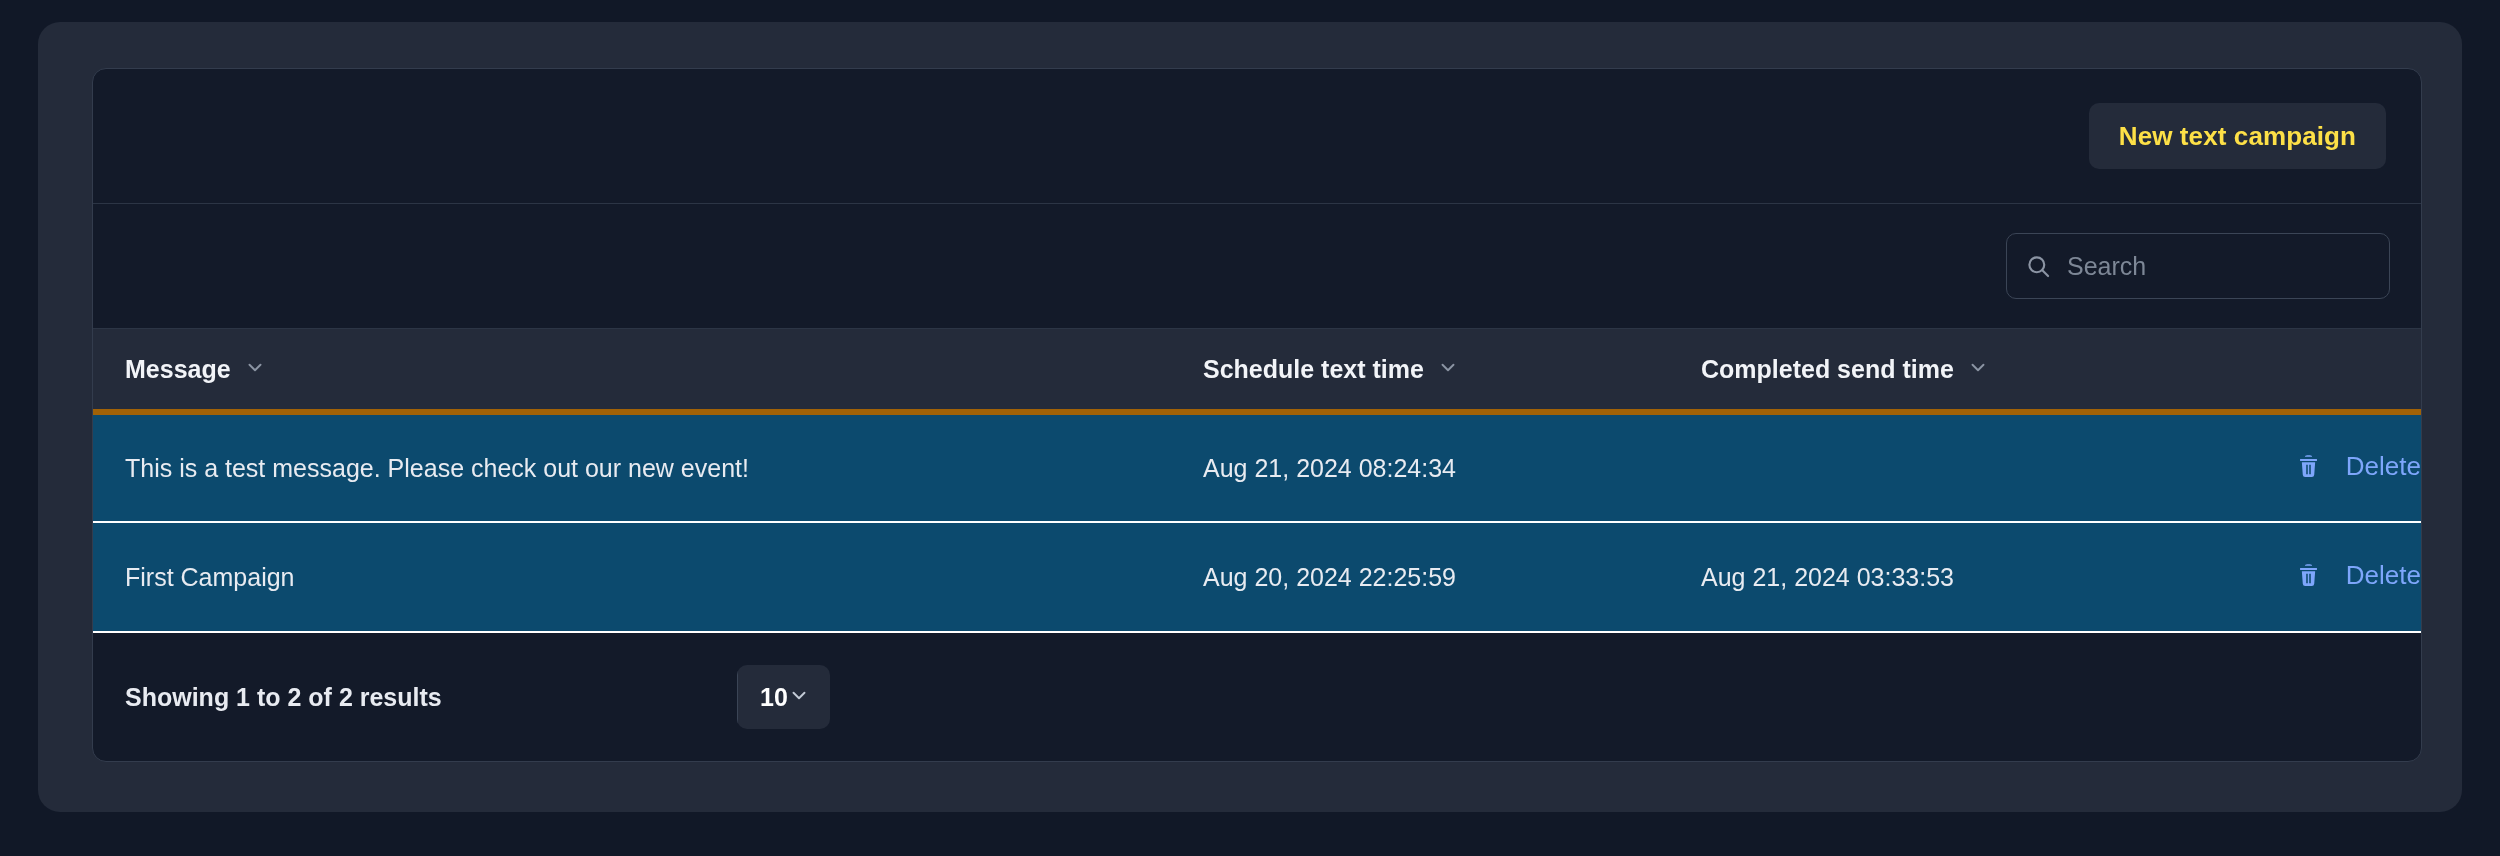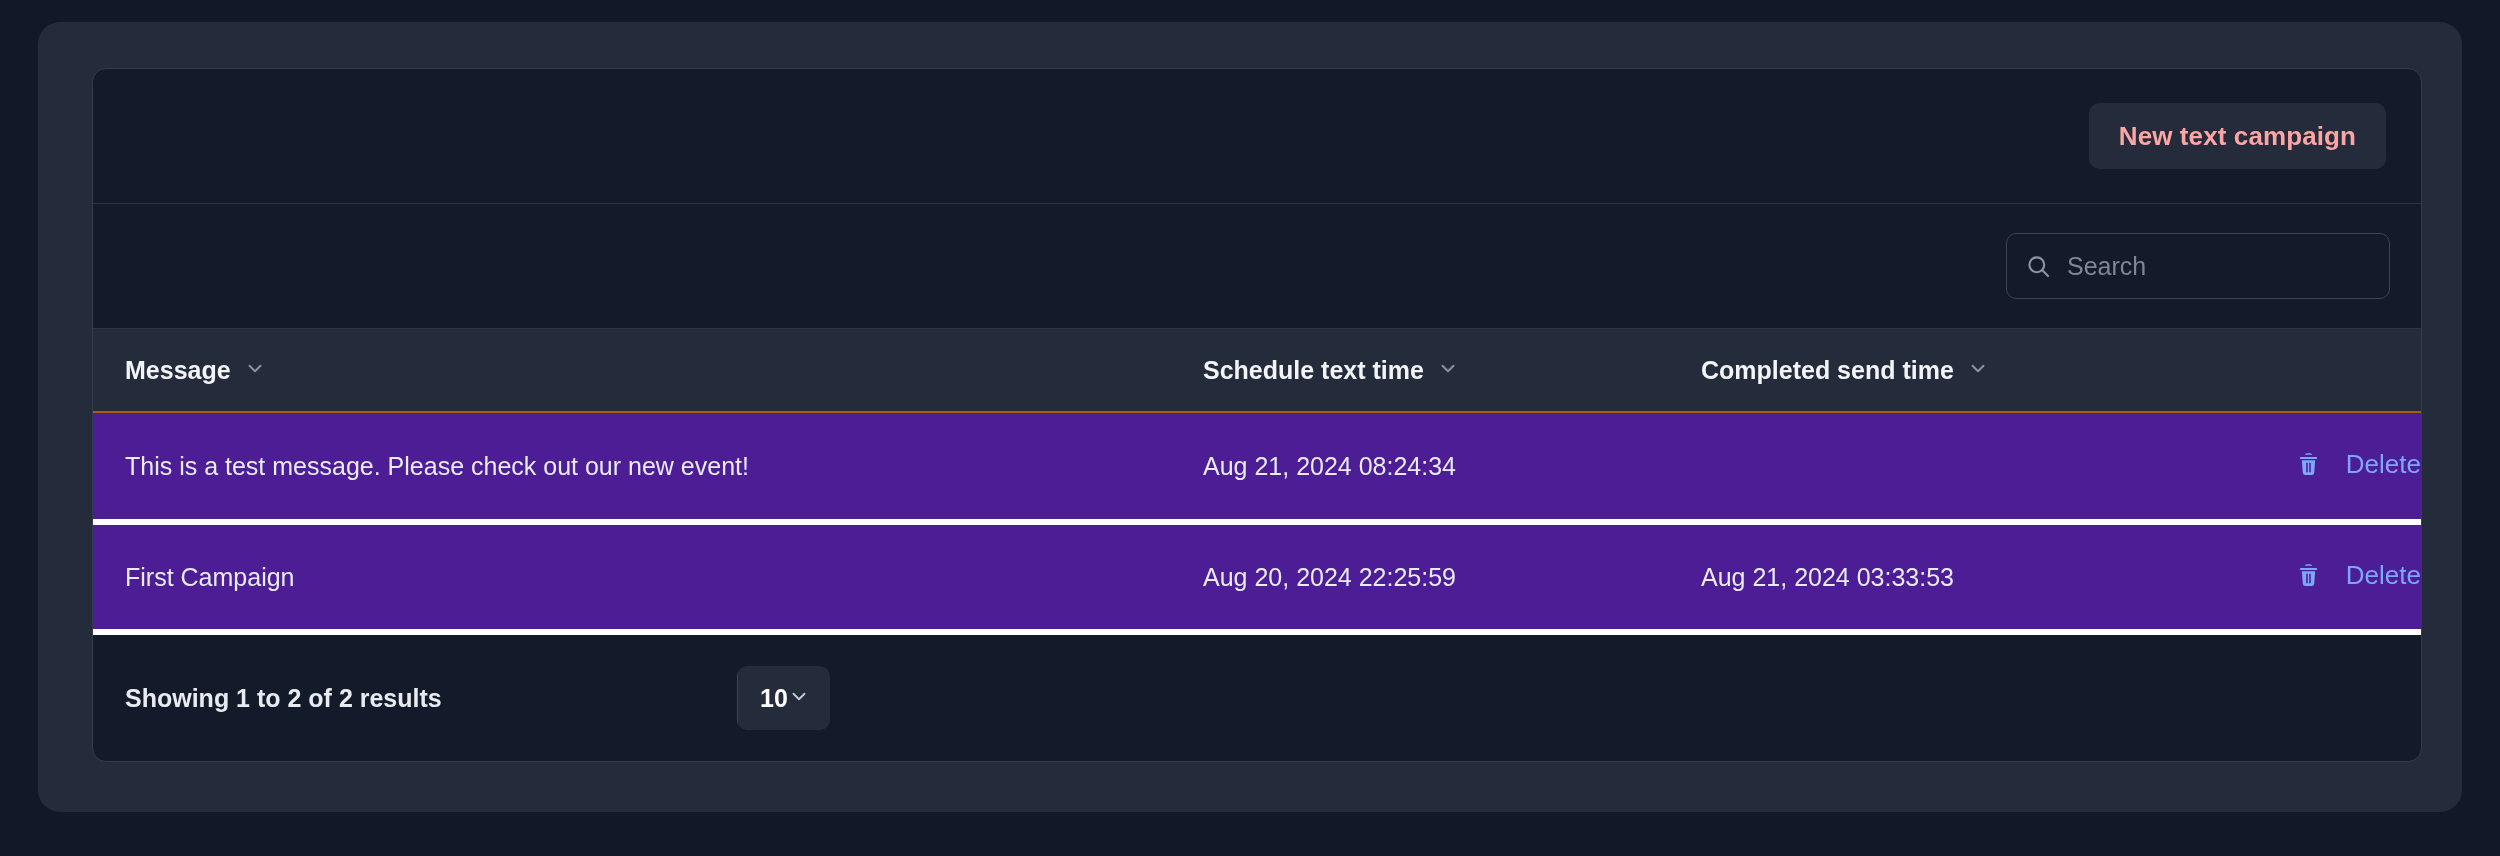--- a/index.html
+++ b/index.html
@@ -49,21 +49,21 @@
     min-height: 135px;
     border-bottom: 1px solid #2c3545;
     display: flex;
     align-items: center;
     justify-content: flex-end;
     padding: 0 35px 0 0;
     box-sizing: border-box;
   }
   .btn-primary {
     background: #242b3a;
-    color: #fca5a5;
+    color: #fde047;
     font-size: 26px;
     font-weight: 600;
     letter-spacing: .1px;
     border: none;
     border-radius: 10px;
     padding: 0 30px;
     height: 66px;
     line-height: 66px;
     cursor: pointer;
     white-space: nowrap;
@@ -114,38 +114,38 @@
     table-layout: fixed;
   }
   table.data-table thead tr { background: #242b3a; }
   table.data-table th {
     text-align: left;
     font-size: 25px;
     font-weight: 700;
     color: #f2f4f8;
     padding: 0 0 0 32px;
     height: 83px;
-    border-bottom: 2px solid #a16207;
+    border-bottom: 6px solid #a16207;
     box-sizing: border-box;
     white-space: nowrap;
   }
   .th-inner { display: flex; align-items: center; gap: 13px; }
   .col-msg   { width: 1078px; }
   .col-sched { width: 498px; }
   .col-comp  { width: 520px; }
   .col-act   { width: auto; }
 
   table.data-table td {
     font-size: 25px;
     color: #e8ebf1;
     padding: 0 0 0 32px;
     height: 110px;
-    border-bottom: 6px solid #ffffff;
-    box-sizing: border-box;
-    background: #4c1d95;
+    border-bottom: 2px solid #ffffff;
+    box-sizing: border-box;
+    background: #0c4a6e;
     white-space: nowrap;
     overflow: hidden;
     text-overflow: ellipsis;
   }
   td.cell-actions {
     padding: 0 28px 0 0;
     text-align: right;
   }
   .delete-btn {
     display: inline-flex;

